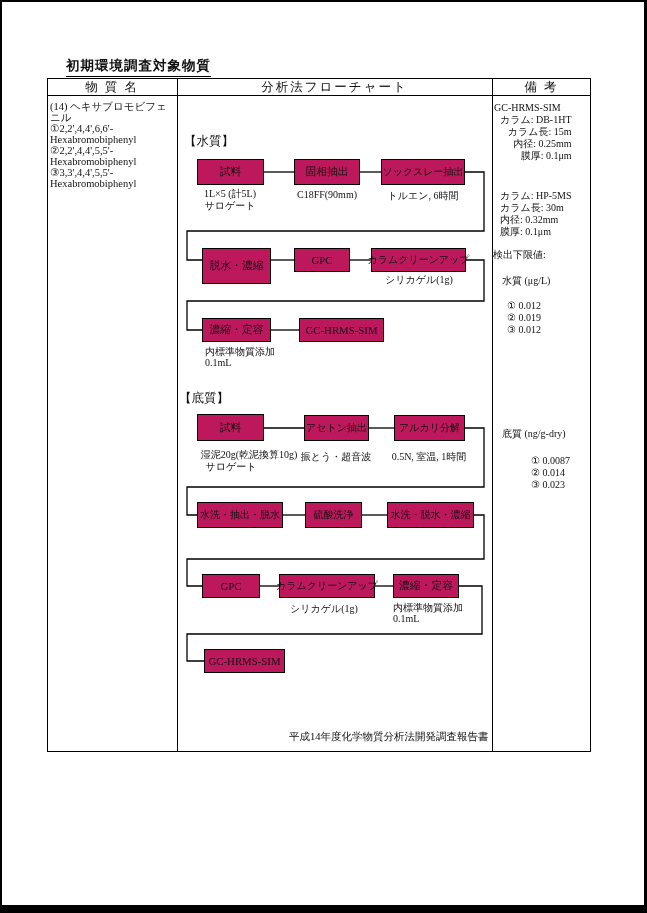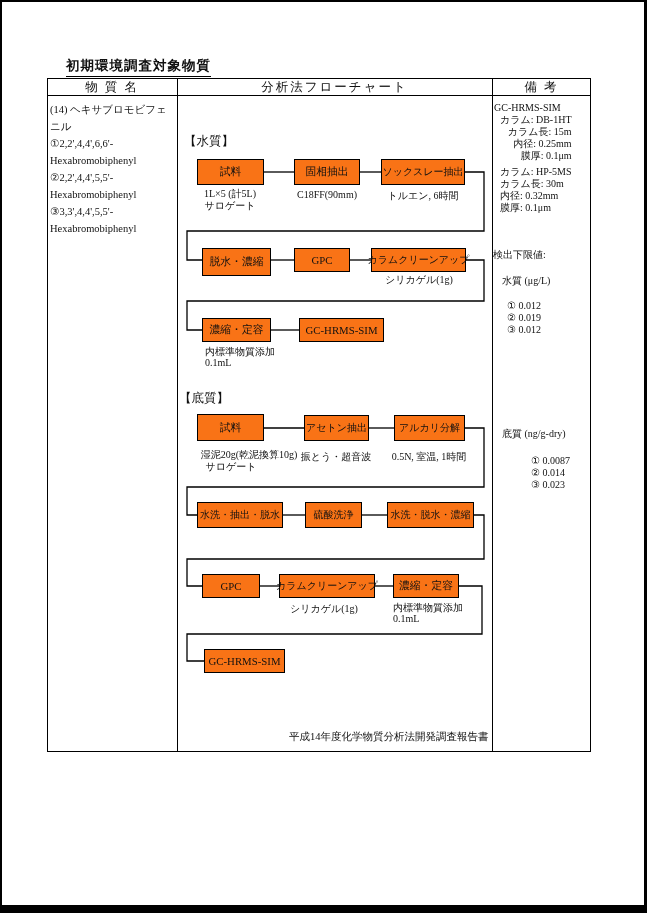--- a/index.html
+++ b/index.html
@@ -15,24 +15,24 @@
     position:absolute;left:64px;top:55px;font-size:13.5px;font-weight:bold;
     letter-spacing:1px;border-bottom:1.6px solid #000;padding-bottom:1px;white-space:nowrap;
   }
   .table-frame{position:absolute;left:45px;top:76px;width:544px;height:674px;
     border:1.4px solid #000;box-sizing:border-box;}
   .vline{position:absolute;top:76px;height:674px;width:1.2px;background:#000;}
   .header-underline{position:absolute;left:45px;top:93px;width:544px;height:1.2px;background:#000;}
   .th{position:absolute;top:78px;height:26px;font-size:12.5px;text-align:center;
     letter-spacing:2px;white-space:nowrap;line-height:14px;}
   .substance-cell{position:absolute;left:48px;top:99px;width:124px;font-size:10.5px;
-    line-height:17px;word-break:break-word;}
+    line-height:11px;word-break:break-word;}
   .flow-heading{position:absolute;font-size:12.5px;white-space:nowrap;}
   .fbox{
-    position:absolute;border:1.5px solid #000;background:#f97316;box-sizing:border-box;
+    position:absolute;border:1.5px solid #000;background:#be185d;box-sizing:border-box;
     display:flex;align-items:center;justify-content:center;
     font-size:10.8px;white-space:nowrap;z-index:2;
   }
   .fnote{position:absolute;font-size:10px;white-space:nowrap;z-index:2;}
   .fnote.center{transform:translateX(-50%);text-align:center;}
   .remark{position:absolute;font-size:10px;line-height:12px;white-space:nowrap;}
   .footer{position:absolute;left:287px;top:728px;font-size:10.5px;white-space:nowrap;}
   svg.connectors{position:absolute;left:0;top:0;z-index:1;}
 </style>
 </head>
@@ -85,21 +85,21 @@
 
   <div class="fbox" style="left:195px;top:157px;width:67px;height:26px;">試料</div>
   <div class="fbox" style="left:292px;top:157px;width:66px;height:26px;">固相抽出</div>
   <div class="fbox" style="left:379px;top:157px;width:84px;height:26px;font-size:10px;">ソックスレー抽出</div>
 
   <div class="fnote center" style="left:228px;top:185px;">1L×5 (計5L)</div>
   <div class="fnote center" style="left:228px;top:197px;">サロゲート</div>
   <div class="fnote center" style="left:325px;top:187px;">C18FF(90mm)</div>
   <div class="fnote center" style="left:421px;top:187px;">トルエン, 6時間</div>
 
-  <div class="fbox" style="left:200px;top:246px;width:69px;height:28px;text-align:center;">脱水・濃縮</div>
+  <div class="fbox" style="left:200px;top:246px;width:69px;height:36px;text-align:center;">脱水・濃縮</div>
   <div class="fbox" style="left:292px;top:246px;width:56px;height:24px;">GPC</div>
   <div class="fbox" style="left:369px;top:246px;width:95px;height:24px;font-size:10px;">カラムクリーンアップ</div>
   <div class="fnote center" style="left:417px;top:271px;">シリカゲル(1g)</div>
 
   <div class="fbox" style="left:200px;top:316px;width:69px;height:24px;">濃縮・定容</div>
   <div class="fbox" style="left:297px;top:316px;width:85px;height:24px;">GC-HRMS-SIM</div>
   <div class="fnote" style="left:203px;top:343px;">内標準物質添加</div>
   <div class="fnote" style="left:203px;top:355px;">0.1mL</div>
 
   <div class="flow-heading" style="left:177px;top:388px;">【底質】</div>
@@ -126,21 +126,21 @@
 
   <div class="fbox" style="left:202px;top:647px;width:81px;height:24px;">GC-HRMS-SIM</div>
 
   <div class="remark" style="left:492px;top:100px;">GC-HRMS-SIM</div>
   <div class="remark" style="left:498px;top:112px;text-align:right;">
     <div>カラム: DB-1HT</div>
     <div>カラム長: 15m</div>
     <div>内径: 0.25mm</div>
     <div>膜厚: 0.1μm</div>
   </div>
-  <div class="remark" style="left:498px;top:164px;">
+  <div class="remark" style="left:498px;top:188px;">
     <div>カラム: HP-5MS</div>
     <div>カラム長: 30m</div>
     <div>内径: 0.32mm</div>
     <div>膜厚: 0.1μm</div>
   </div>
 
   <div class="remark" style="left:491px;top:247px;">検出下限値:</div>
   <div class="remark" style="left:500px;top:273px;">水質 (μg/L)</div>
   <div class="remark" style="left:505px;top:298px;">
     <div>① 0.012</div>

